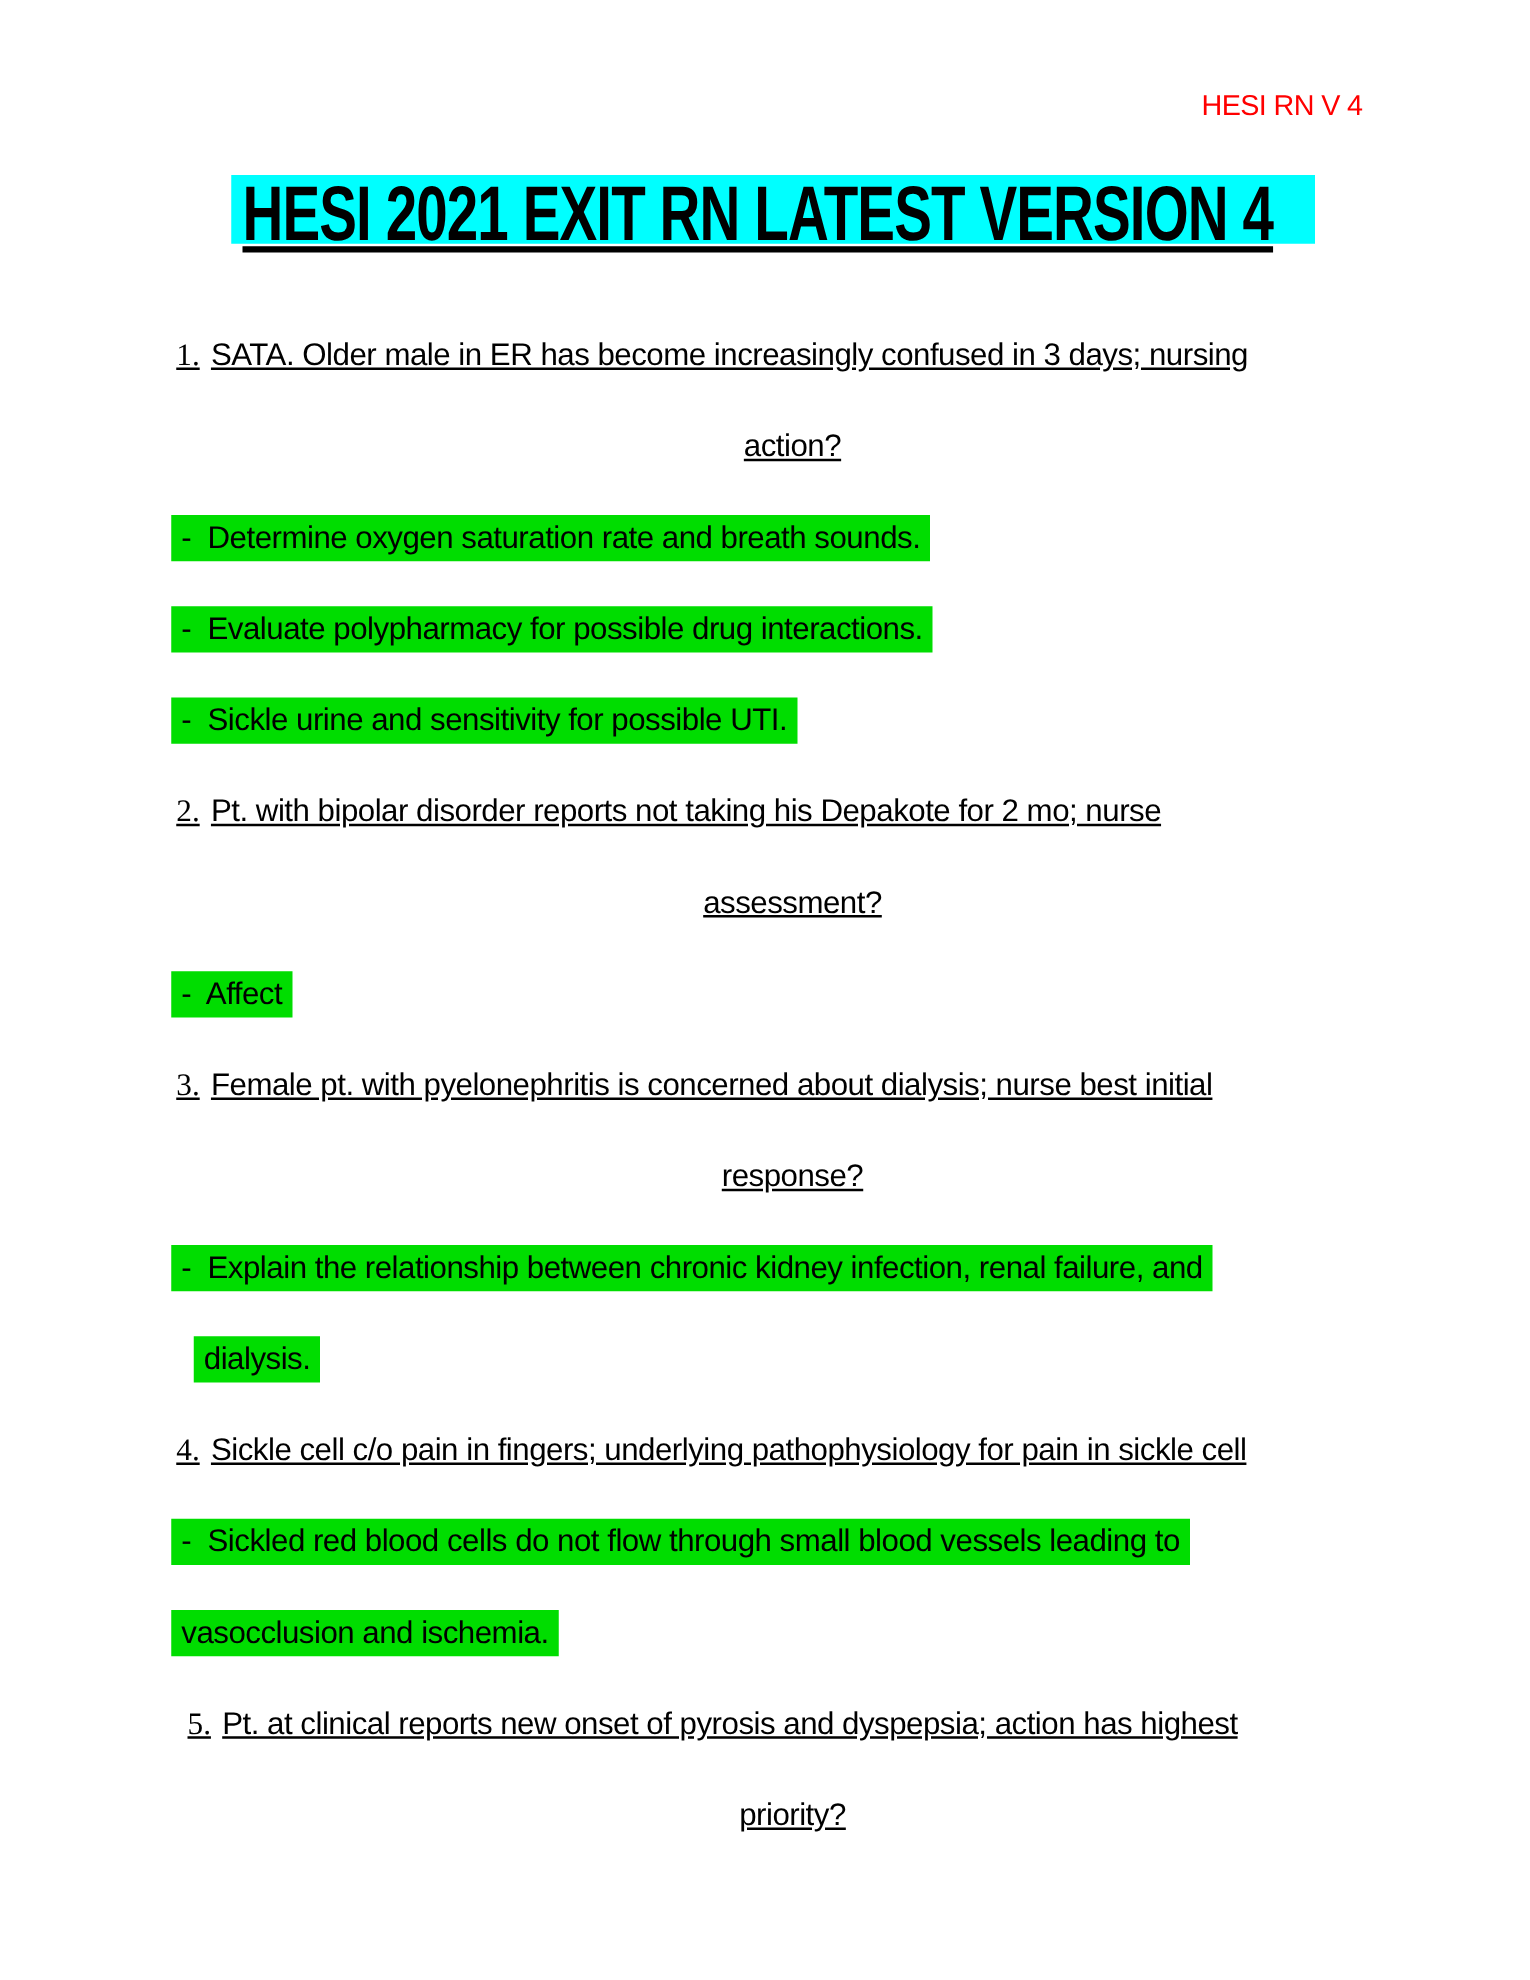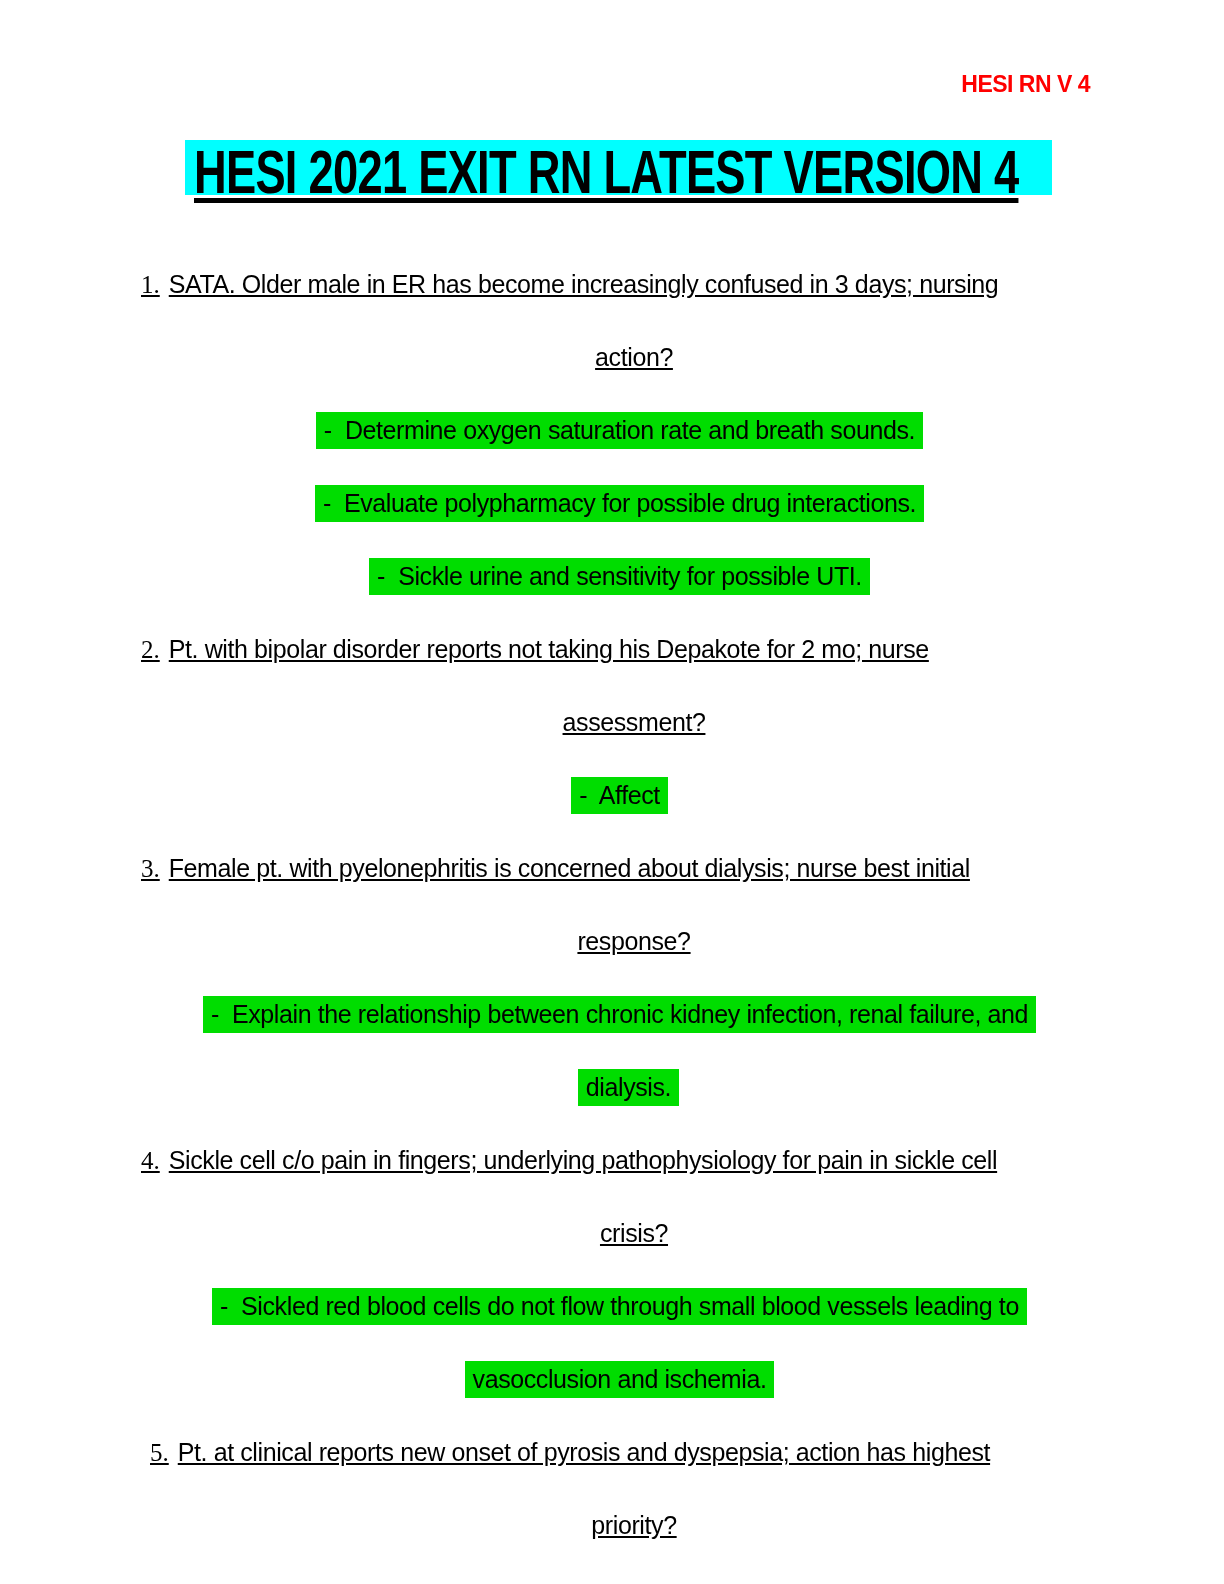--- a/index.html
+++ b/index.html
@@ -8,21 +8,21 @@
     background: #ffffff;
     position: relative;
     font-family: "Liberation Sans", sans-serif;
     color: #000000;
     overflow: hidden;
   }
   .running-header {
     position: absolute;
     top: 71px; right: 134px;
     font-size: 23px;
-    font-weight: bold;
+    font-weight: normal;
     letter-spacing: -0.5px;
     color: var(--header_text, #ff0000);
     white-space: pre;
   }
   .title-band {
     position: absolute;
     left: 185px; top: 140px;
     width: 867px; height: 55px;
     background: var(--title_highlight, #00ffff);
   }
@@ -56,21 +56,21 @@
   }
   .q { padding-left: 4px; }
   .q.num-indent { padding-left: 13px; }
   .qnum {
     font-family: "Liberation Serif", serif;
     font-size: 25px;
     letter-spacing: 0;
   }
   .qtext { margin-left: 9px; white-space: pre; }
   .cont { padding-left: 29px; text-align: center; }
-  .a { padding-left: 0; text-align: center; }
+  .a { padding-left: 0; }
   .a.indent-sm { padding-left: 18px; }
   .hl {
     display: inline-block;
     background: var(--answer_highlight, #00dd00);
     padding: 0 8px;
     height: 37px;
     line-height: 37px;
     white-space: pre;
   }
 </style>
@@ -96,21 +96,20 @@
     <div class="line q"><span class="qnum">2.</span><span class="qtext">Pt. with bipolar disorder reports not taking his Depakote for 2 mo; nurse</span></div>
     <div class="line cont"><span class="qtext" style="margin-left:0">assessment?</span></div>
     <div class="line a"><span class="hl">-  Affect</span></div>
 
     <div class="line q"><span class="qnum">3.</span><span class="qtext">Female pt. with pyelonephritis is concerned about dialysis; nurse best initial</span></div>
     <div class="line cont"><span class="qtext" style="margin-left:0">response?</span></div>
     <div class="line a"><span class="hl">-  Explain the relationship between chronic kidney infection, renal failure, and</span></div>
     <div class="line a indent-sm"><span class="hl">dialysis.</span></div>
 
     <div class="line q"><span class="qnum">4.</span><span class="qtext">Sickle cell c/o pain in fingers; underlying pathophysiology for pain in sickle cell</span></div>
-    <div class="line cont"><span class="qtext" style="margin-left:0">crisis?</span></div>
     <div class="line a"><span class="hl">-  Sickled red blood cells do not flow through small blood vessels leading to</span></div>
     <div class="line a"><span class="hl">vasocclusion and ischemia.</span></div>
 
     <div class="line q num-indent"><span class="qnum">5.</span><span class="qtext">Pt. at clinical reports new onset of pyrosis and dyspepsia; action has highest</span></div>
     <div class="line cont"><span class="qtext" style="margin-left:0">priority?</span></div>
 
   </div>
 </div>
 
 </body></html>

